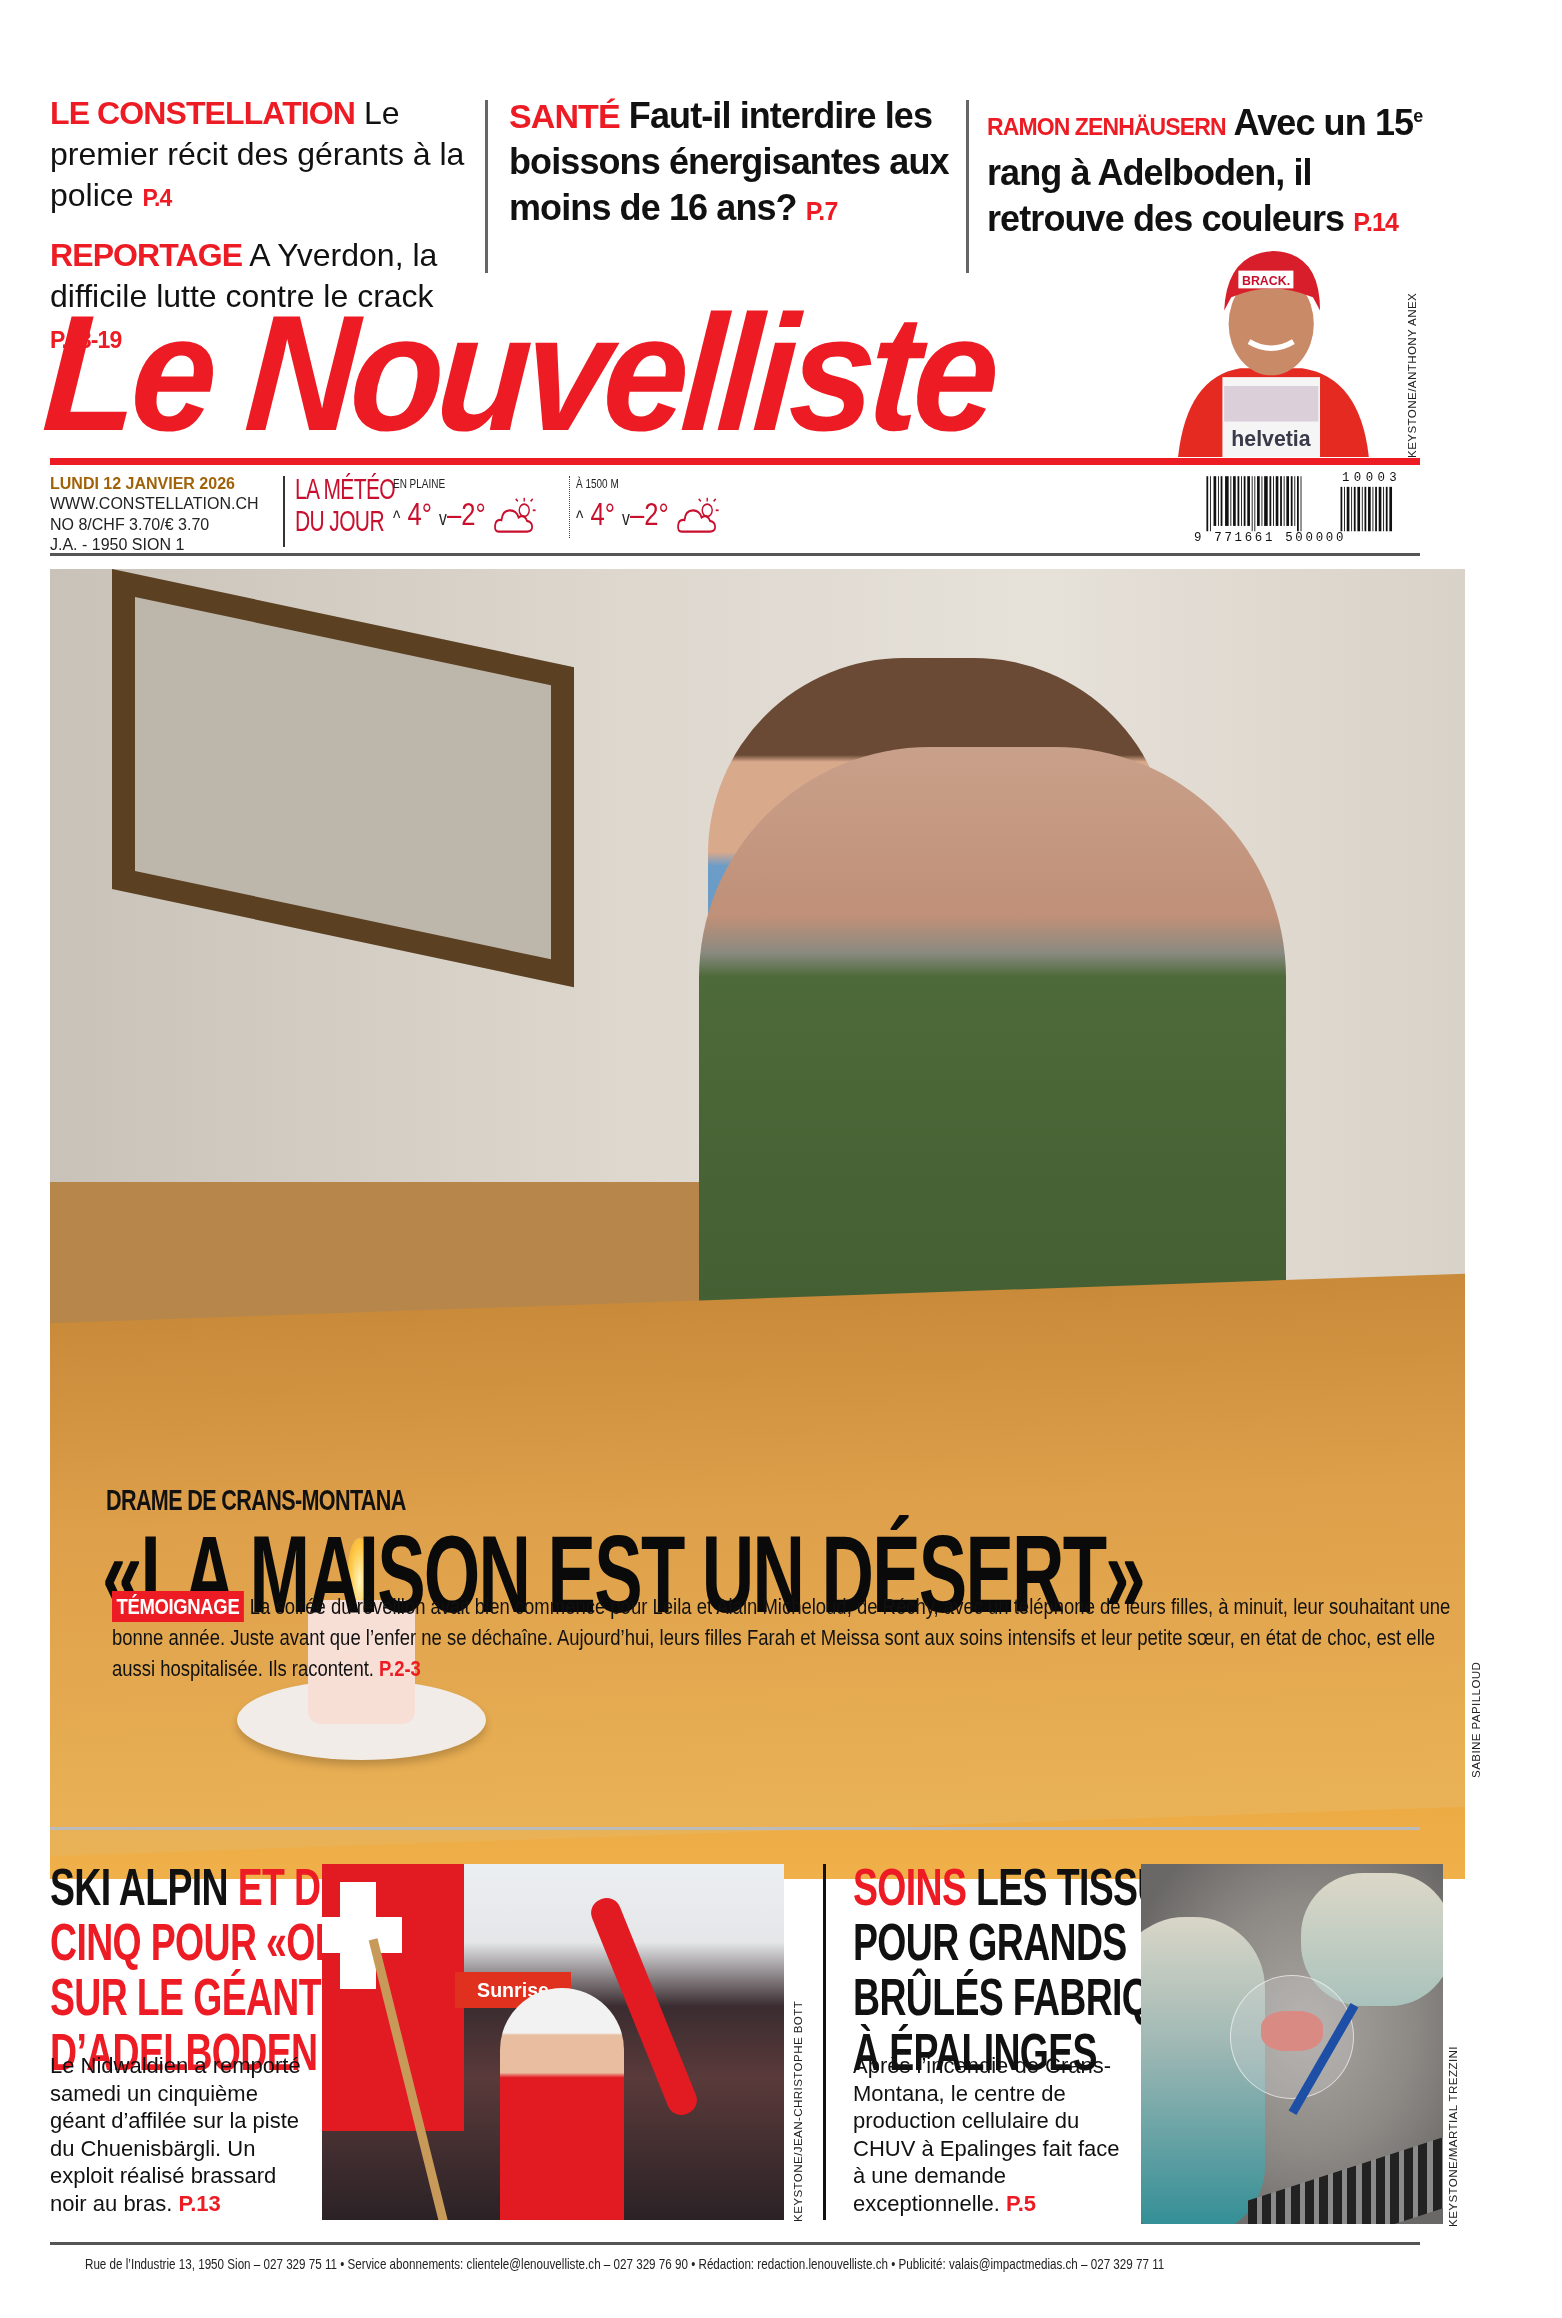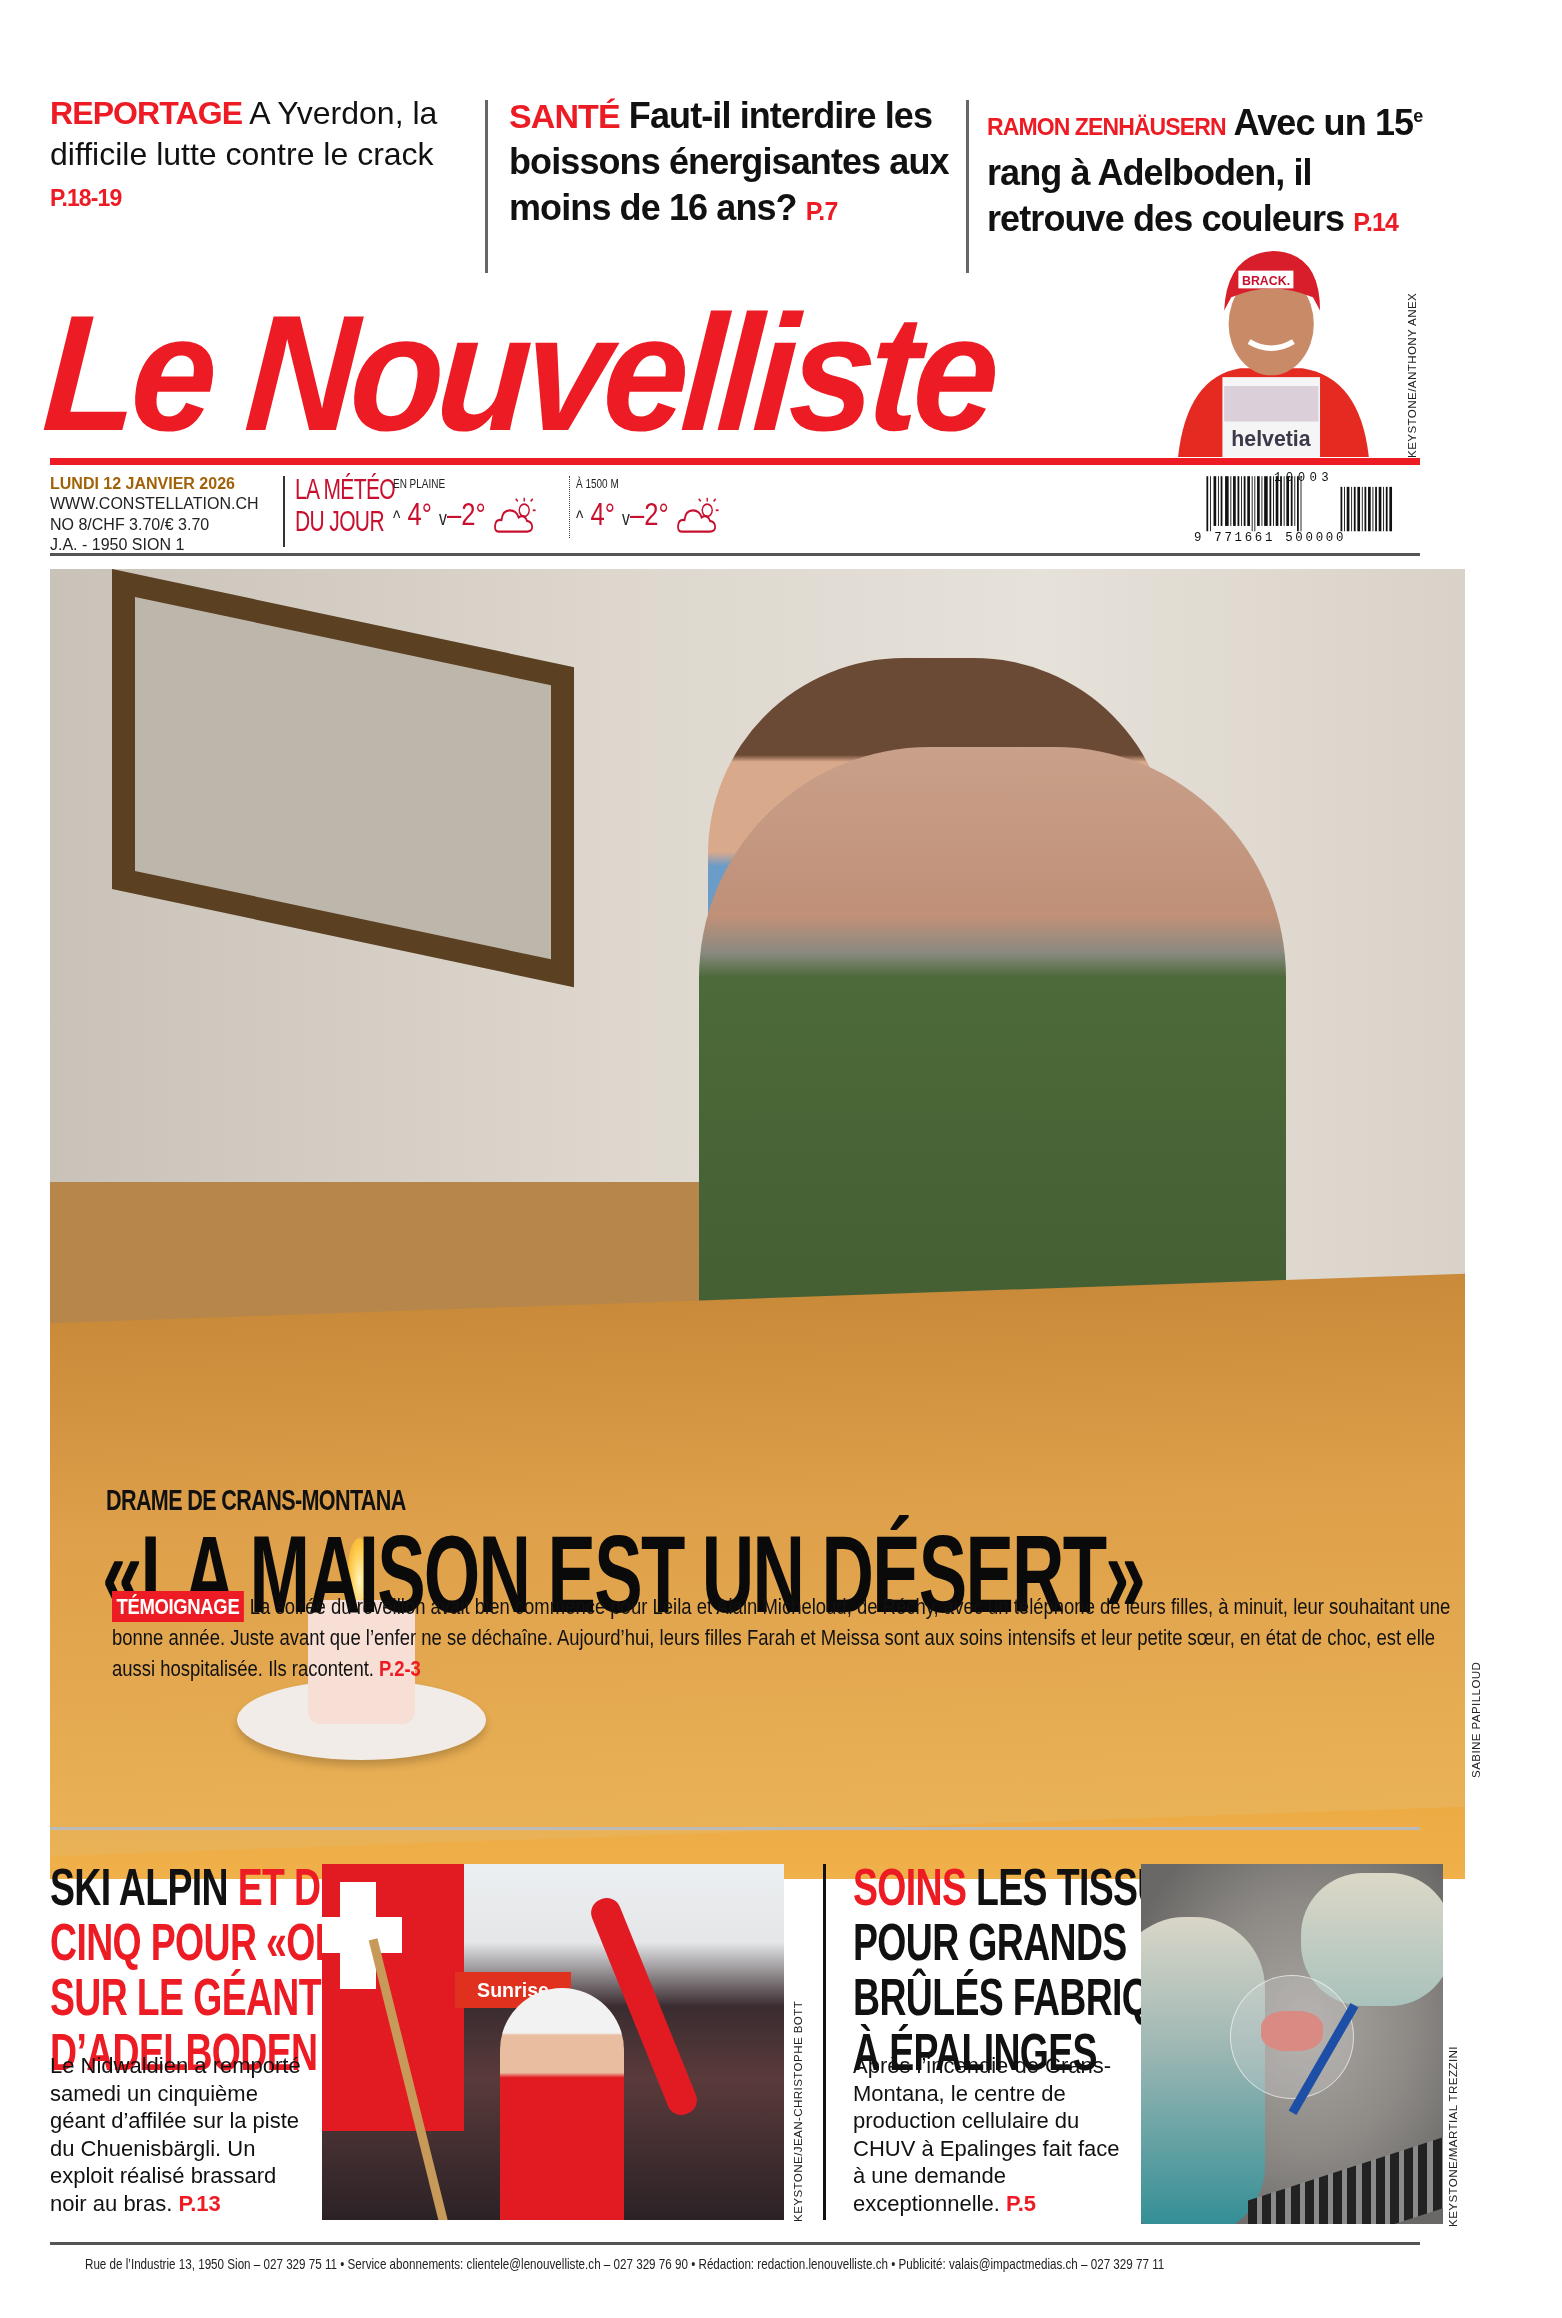--- a/index.html
+++ b/index.html
@@ -93,20 +93,25 @@
   .lab-photo .grill { position: absolute; left: 107px; top: 302px; width: 213px; height: 71px; background: repeating-linear-gradient(90deg, #222 0 9px, #8a8a8a 9px 14.2px); transform: skewY(-18deg); }
 
   .col-sep { position: absolute; left: 823px; top: 1864px; width: 2.7px; height: 356px; background: #111; }
 
   .footer { position: absolute; left: 85px; top: 2256px; font-size: 14.2px; color: #222; white-space: nowrap; transform: scaleX(0.82); transform-origin: left top; }
 </style>
 </head>
 <body>
 
 <div class="teaser teaser-1">
+  <span class="blk">
+    <span class="lbl">LE CONSTELLATION</span>
+    <span>Le premier récit des gérants à la police</span>
+    <span class="pg">P.4</span>
+  </span>
   <span class="blk">
     <span class="lbl">REPORTAGE</span>
     <span>A Yverdon, la difficile lutte contre le crack</span>
     <span class="pg">P.18-19</span>
   </span>
 </div>
 <div class="vline" style="left:485px; top:100px; height:173px;"></div>
 
 <div class="teaser teaser-2">
   <span class="lbl">SANTÉ</span>
@@ -227,21 +232,21 @@
       <rect x="196" y="12" width="3" height="50"></rect>
     <rect x="201" y="12" width="1" height="50"></rect>
       <rect x="204" y="12" width="2" height="50"></rect>
       <rect x="208" y="12" width="3" height="50"></rect>
     <rect x="213" y="12" width="1" height="50"></rect>
       <rect x="216" y="12" width="2" height="50"></rect>
       <rect x="220" y="12" width="3" height="50"></rect>
   </g>
 </svg>
 <div style="position:absolute; left:1194px; top:531px; font-size:12.4px; letter-spacing:2.7px; color:#111; font-family:'Liberation Mono', monospace;">9 771661 500000</div>
-<div style="position:absolute; left:1274px; top:471px; font-size:12.4px; letter-spacing:4.4px; color:#111; font-family:'Liberation Mono', monospace;">10003</div>
+<div style="position:absolute; left:1342px; top:471px; font-size:12.4px; letter-spacing:4.4px; color:#111; font-family:'Liberation Mono', monospace;">10003</div>
 
 <div class="gray-rule" style="top:553px;"></div>
 
 <div class="main-photo">
   <div class="wall"></div>
   <div class="mirror"></div>
   <div class="sideboard"></div>
   <div class="woman"></div>
   <div class="man"></div>
   <div class="table"></div>

